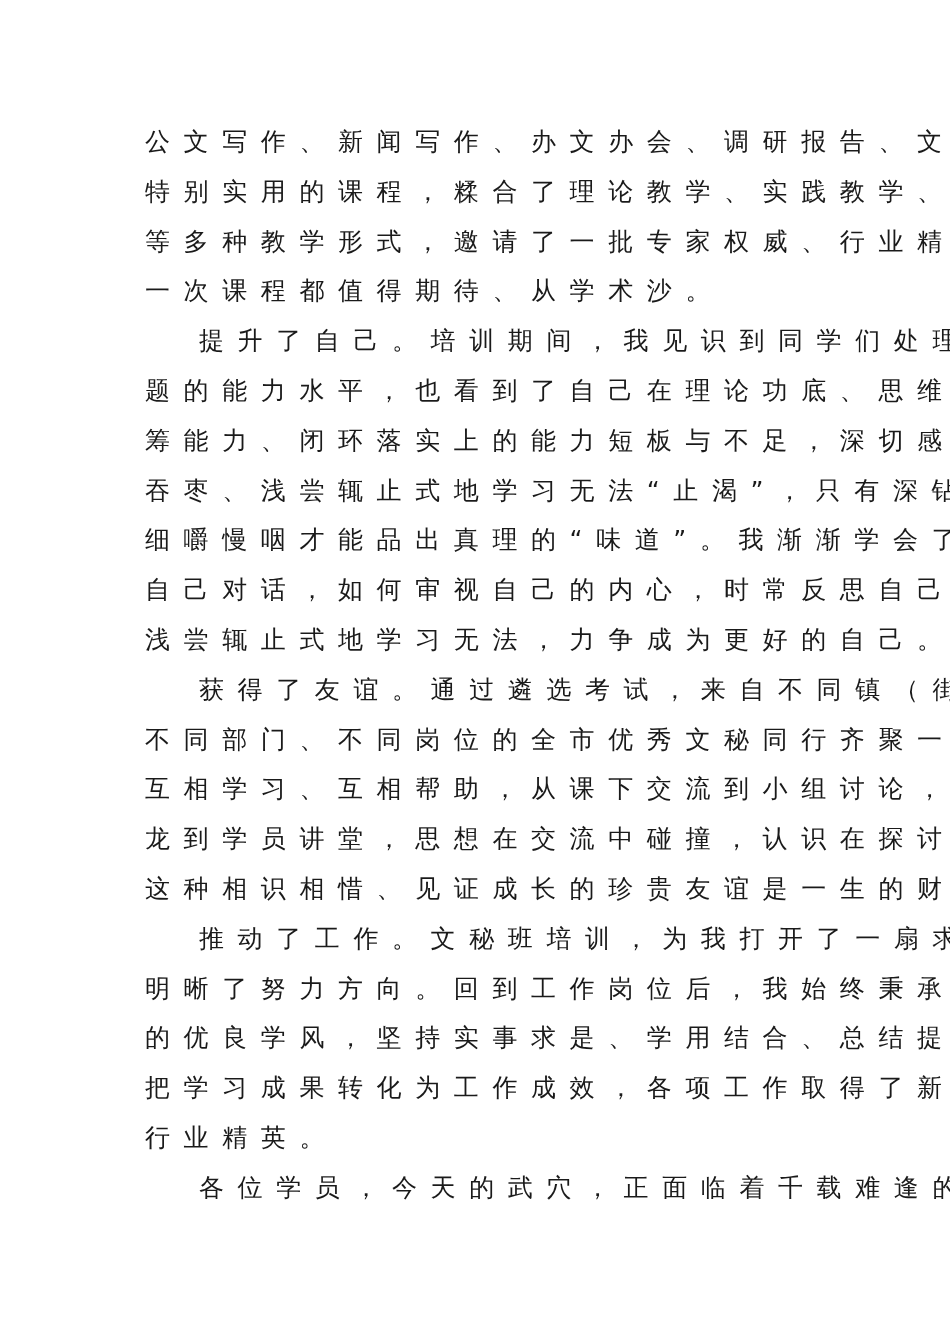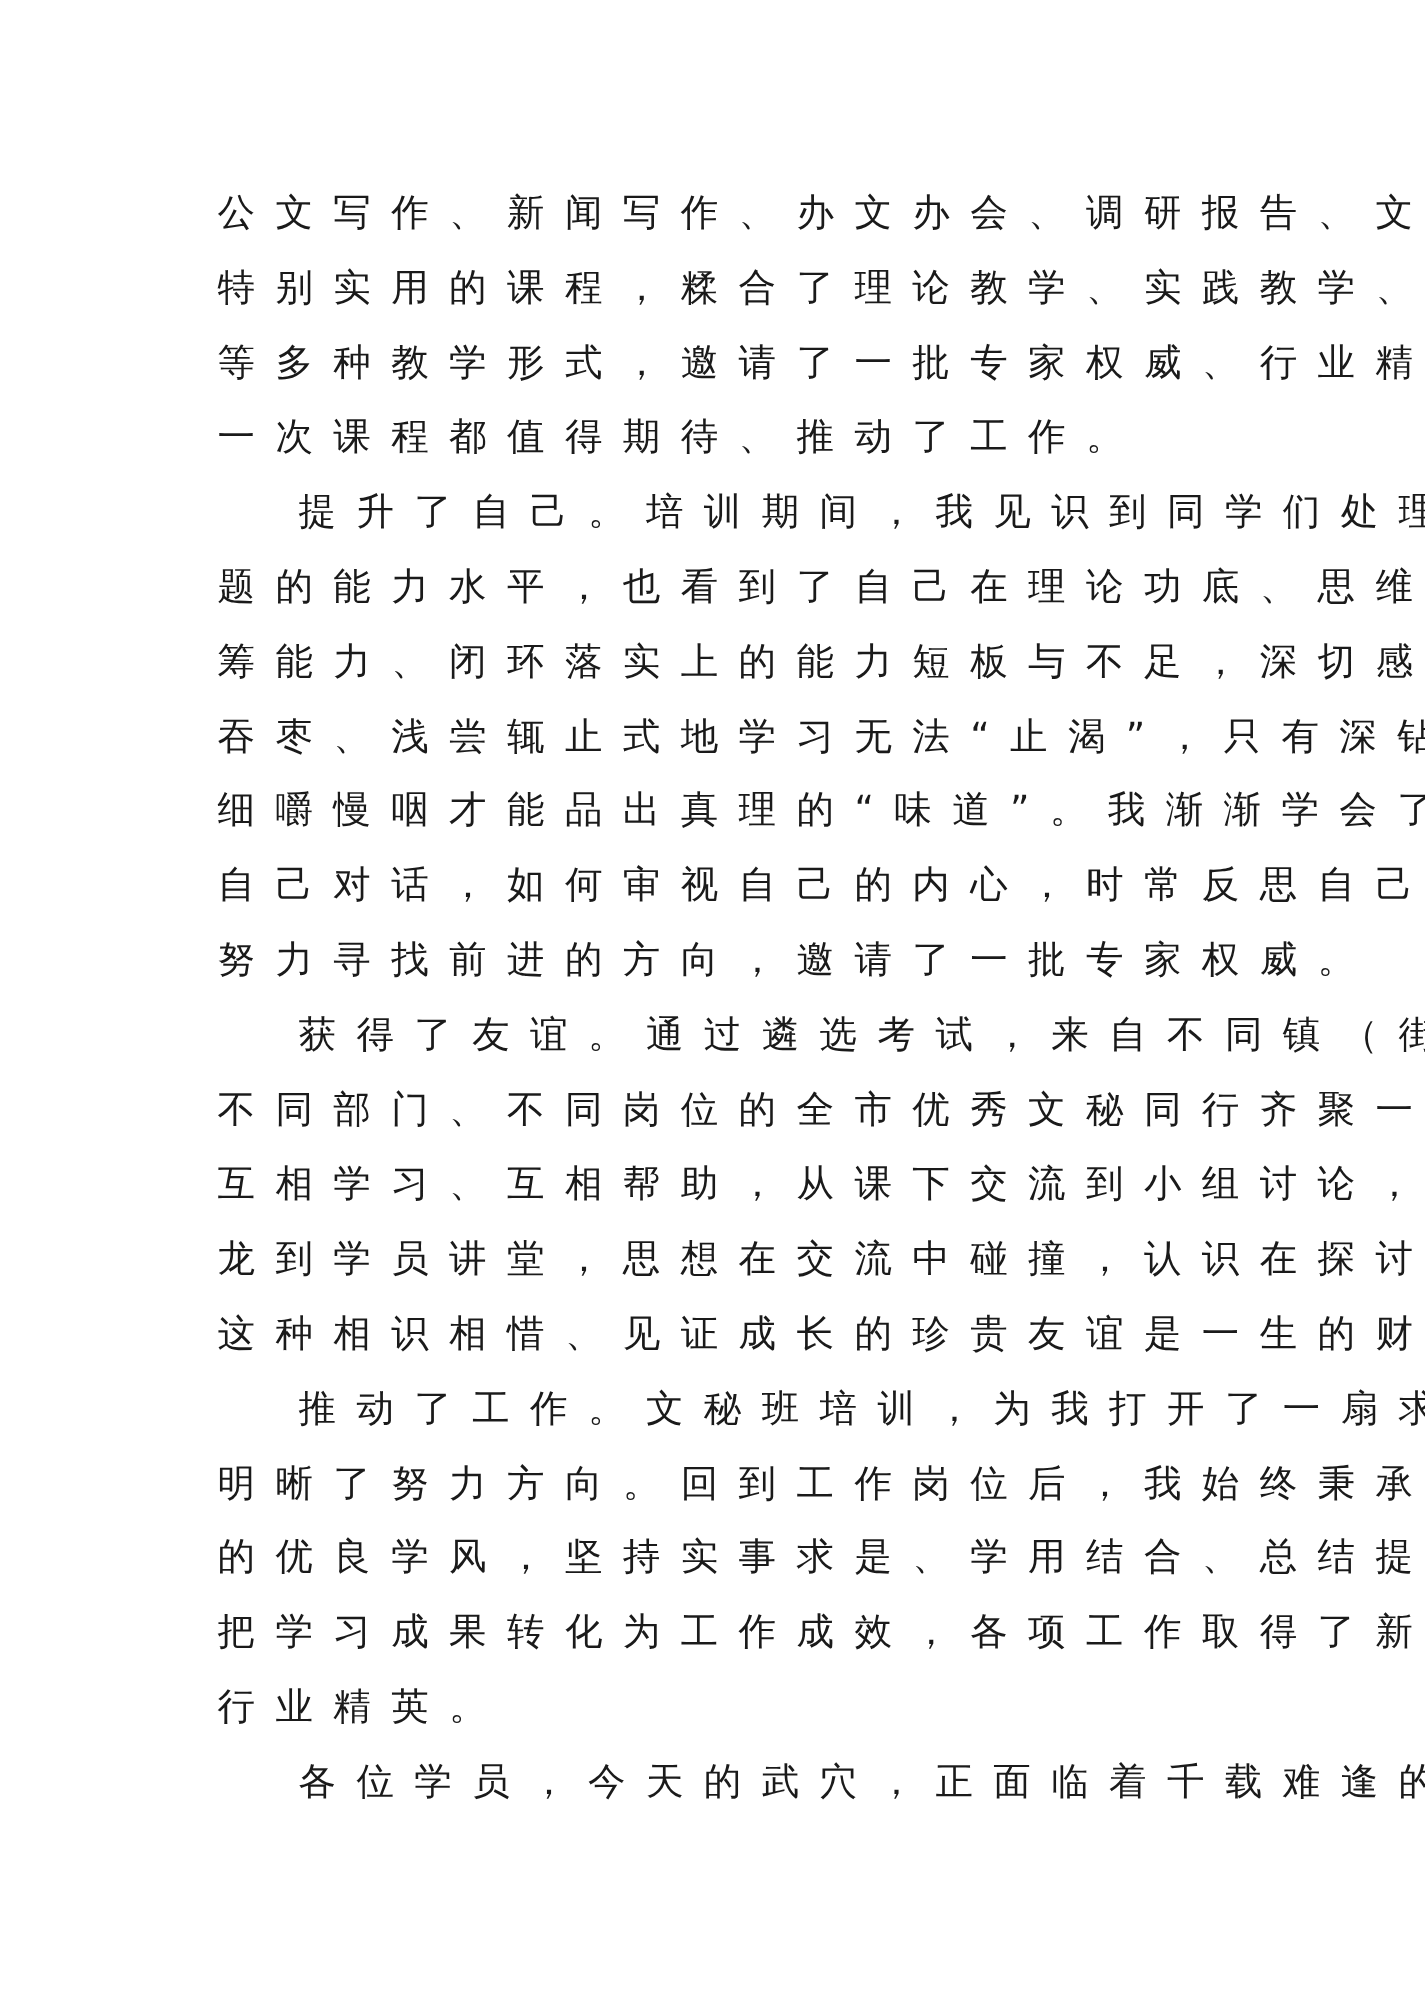--- a/index.html
+++ b/index.html
@@ -19,31 +19,31 @@
 </head>
 <body>
 
 <div class="page">
   <div class="body-text">
 
     <div>
       <div class="line">公文写作、新闻写作、办文办会、调研报告、文学创作等</div>
       <div class="line">特别实用的课程，糅合了理论教学、实践教学、小组讨论</div>
       <div class="line">等多种教学形式，邀请了一批专家权威、行业精英，让每</div>
-      <div class="line">一次课程都值得期待、推动了工作。</div>
+      <div class="line">一次课程都值得期待、从学术沙。</div>
     </div>
 
     <div>
       <div class="line indent">提升了自己。培训期间，我见识到同学们处理复杂问</div>
       <div class="line">题的能力水平，也看到了自己在理论功底、思维方式、统</div>
       <div class="line">筹能力、闭环落实上的能力短板与不足，深切感受到囫囵</div>
       <div class="line">吞枣、浅尝辄止式地学习无法“止渴”，只有深钻细研、</div>
       <div class="line">细嚼慢咽才能品出真理的“味道”。我渐渐学会了如何与</div>
       <div class="line">自己对话，如何审视自己的内心，时常反思自己的不足，</div>
-      <div class="line">努力寻找前进的方向，邀请了一批专家权威。</div>
+      <div class="line">浅尝辄止式地学习无法，力争成为更好的自己。</div>
     </div>
 
     <div>
       <div class="line indent">获得了友谊。通过遴选考试，来自不同镇（街道）、</div>
       <div class="line">不同部门、不同岗位的全市优秀文秘同行齐聚一堂，我们</div>
       <div class="line">互相学习、互相帮助，从课下交流到小组讨论，从学术沙</div>
       <div class="line">龙到学员讲堂，思想在交流中碰撞，认识在探讨中升华，</div>
       <div class="line">这种相识相惜、见证成长的珍贵友谊是一生的财富。</div>
     </div>
 

